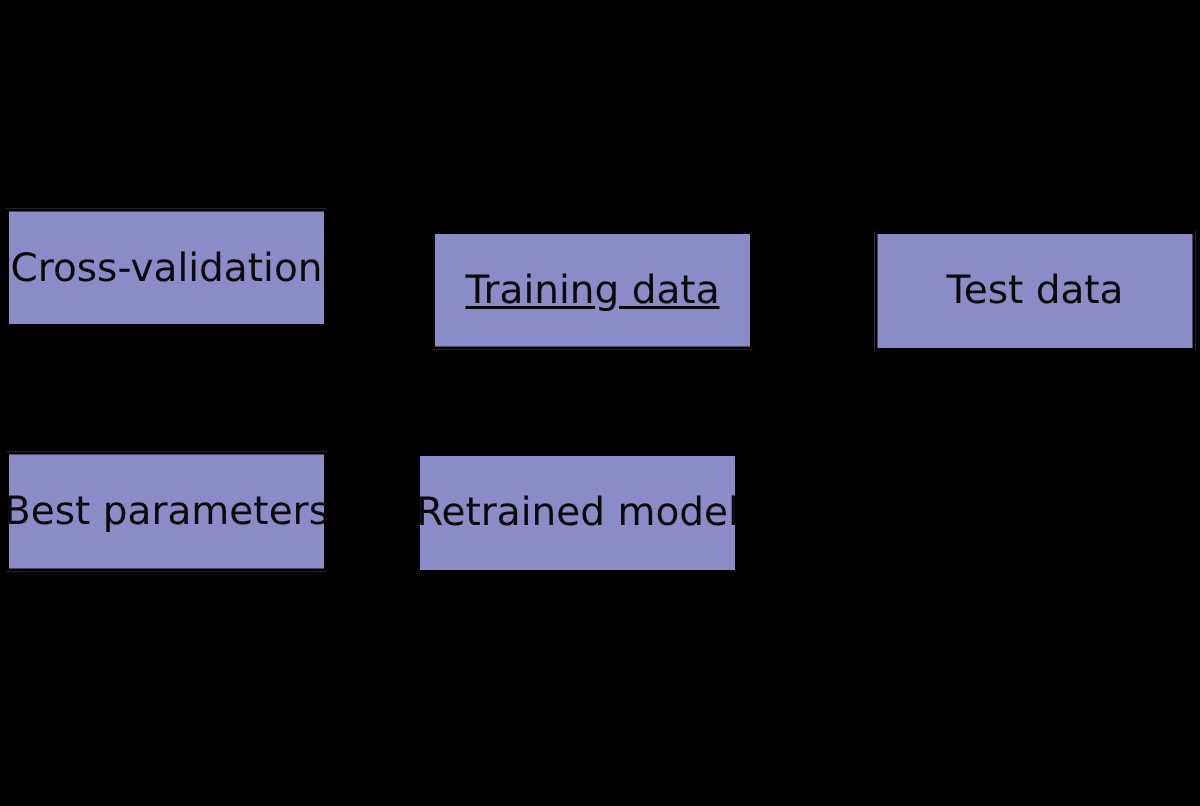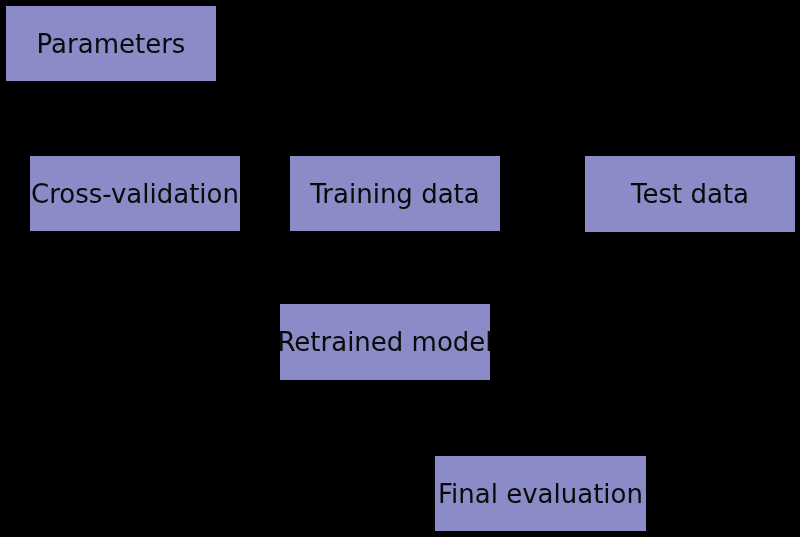--- a/index.html
+++ b/index.html
@@ -25,37 +25,36 @@
     align-items: center;
     justify-content: center;
     font-size: 26px;
     line-height: 1;
     white-space: nowrap;
     text-align: center;
   }
   
   .pos-parameters      { left: 4px;   top: 4px;   width: 214px; height: 79px; }
   .pos-dataset         { left: 433px; top: 4px;   width: 214px; height: 79px; }
-  .pos-cross-validation{ left: 4px;   top: 154px; width: 214px; height: 79px; margin-left: 24px; }
-  .pos-training-data   { left: 288px; top: 154px; width: 214px; height: 79px; }
+  .pos-cross-validation{ left: 4px;   top: 139px; width: 214px; height: 79px; }
+  .pos-training-data   { left: 288px; top: 154px; width: 214px; height: 79px; text-decoration: underline; }
   .pos-test-data       { left: 583px; top: 154px; width: 214px; height: 80px; }
   .pos-best-parameters { left: 4px;   top: 301px; width: 214px; height: 80px; }
   .pos-retrained-model { left: 278px; top: 302px; width: 214px; height: 80px; }
   .pos-final-evaluation{ left: 433px; top: 454px; width: 215px; height: 79px; }
 </style>
 </head>
 <body>
 
 <div class="canvas">
-  <div class="node pos-parameters">Parameters</div>
 
 
   <div class="node pos-cross-validation">Cross-validation</div>
 
   <div class="node pos-training-data">Training data</div>
 
   <div class="node pos-test-data">Test data</div>
 
+  <div class="node pos-best-parameters">Best parameters</div>
 
   <div class="node pos-retrained-model">Retrained model</div>
 
-  <div class="node pos-final-evaluation">Final evaluation</div>
 </div>
 
 </body></html>

